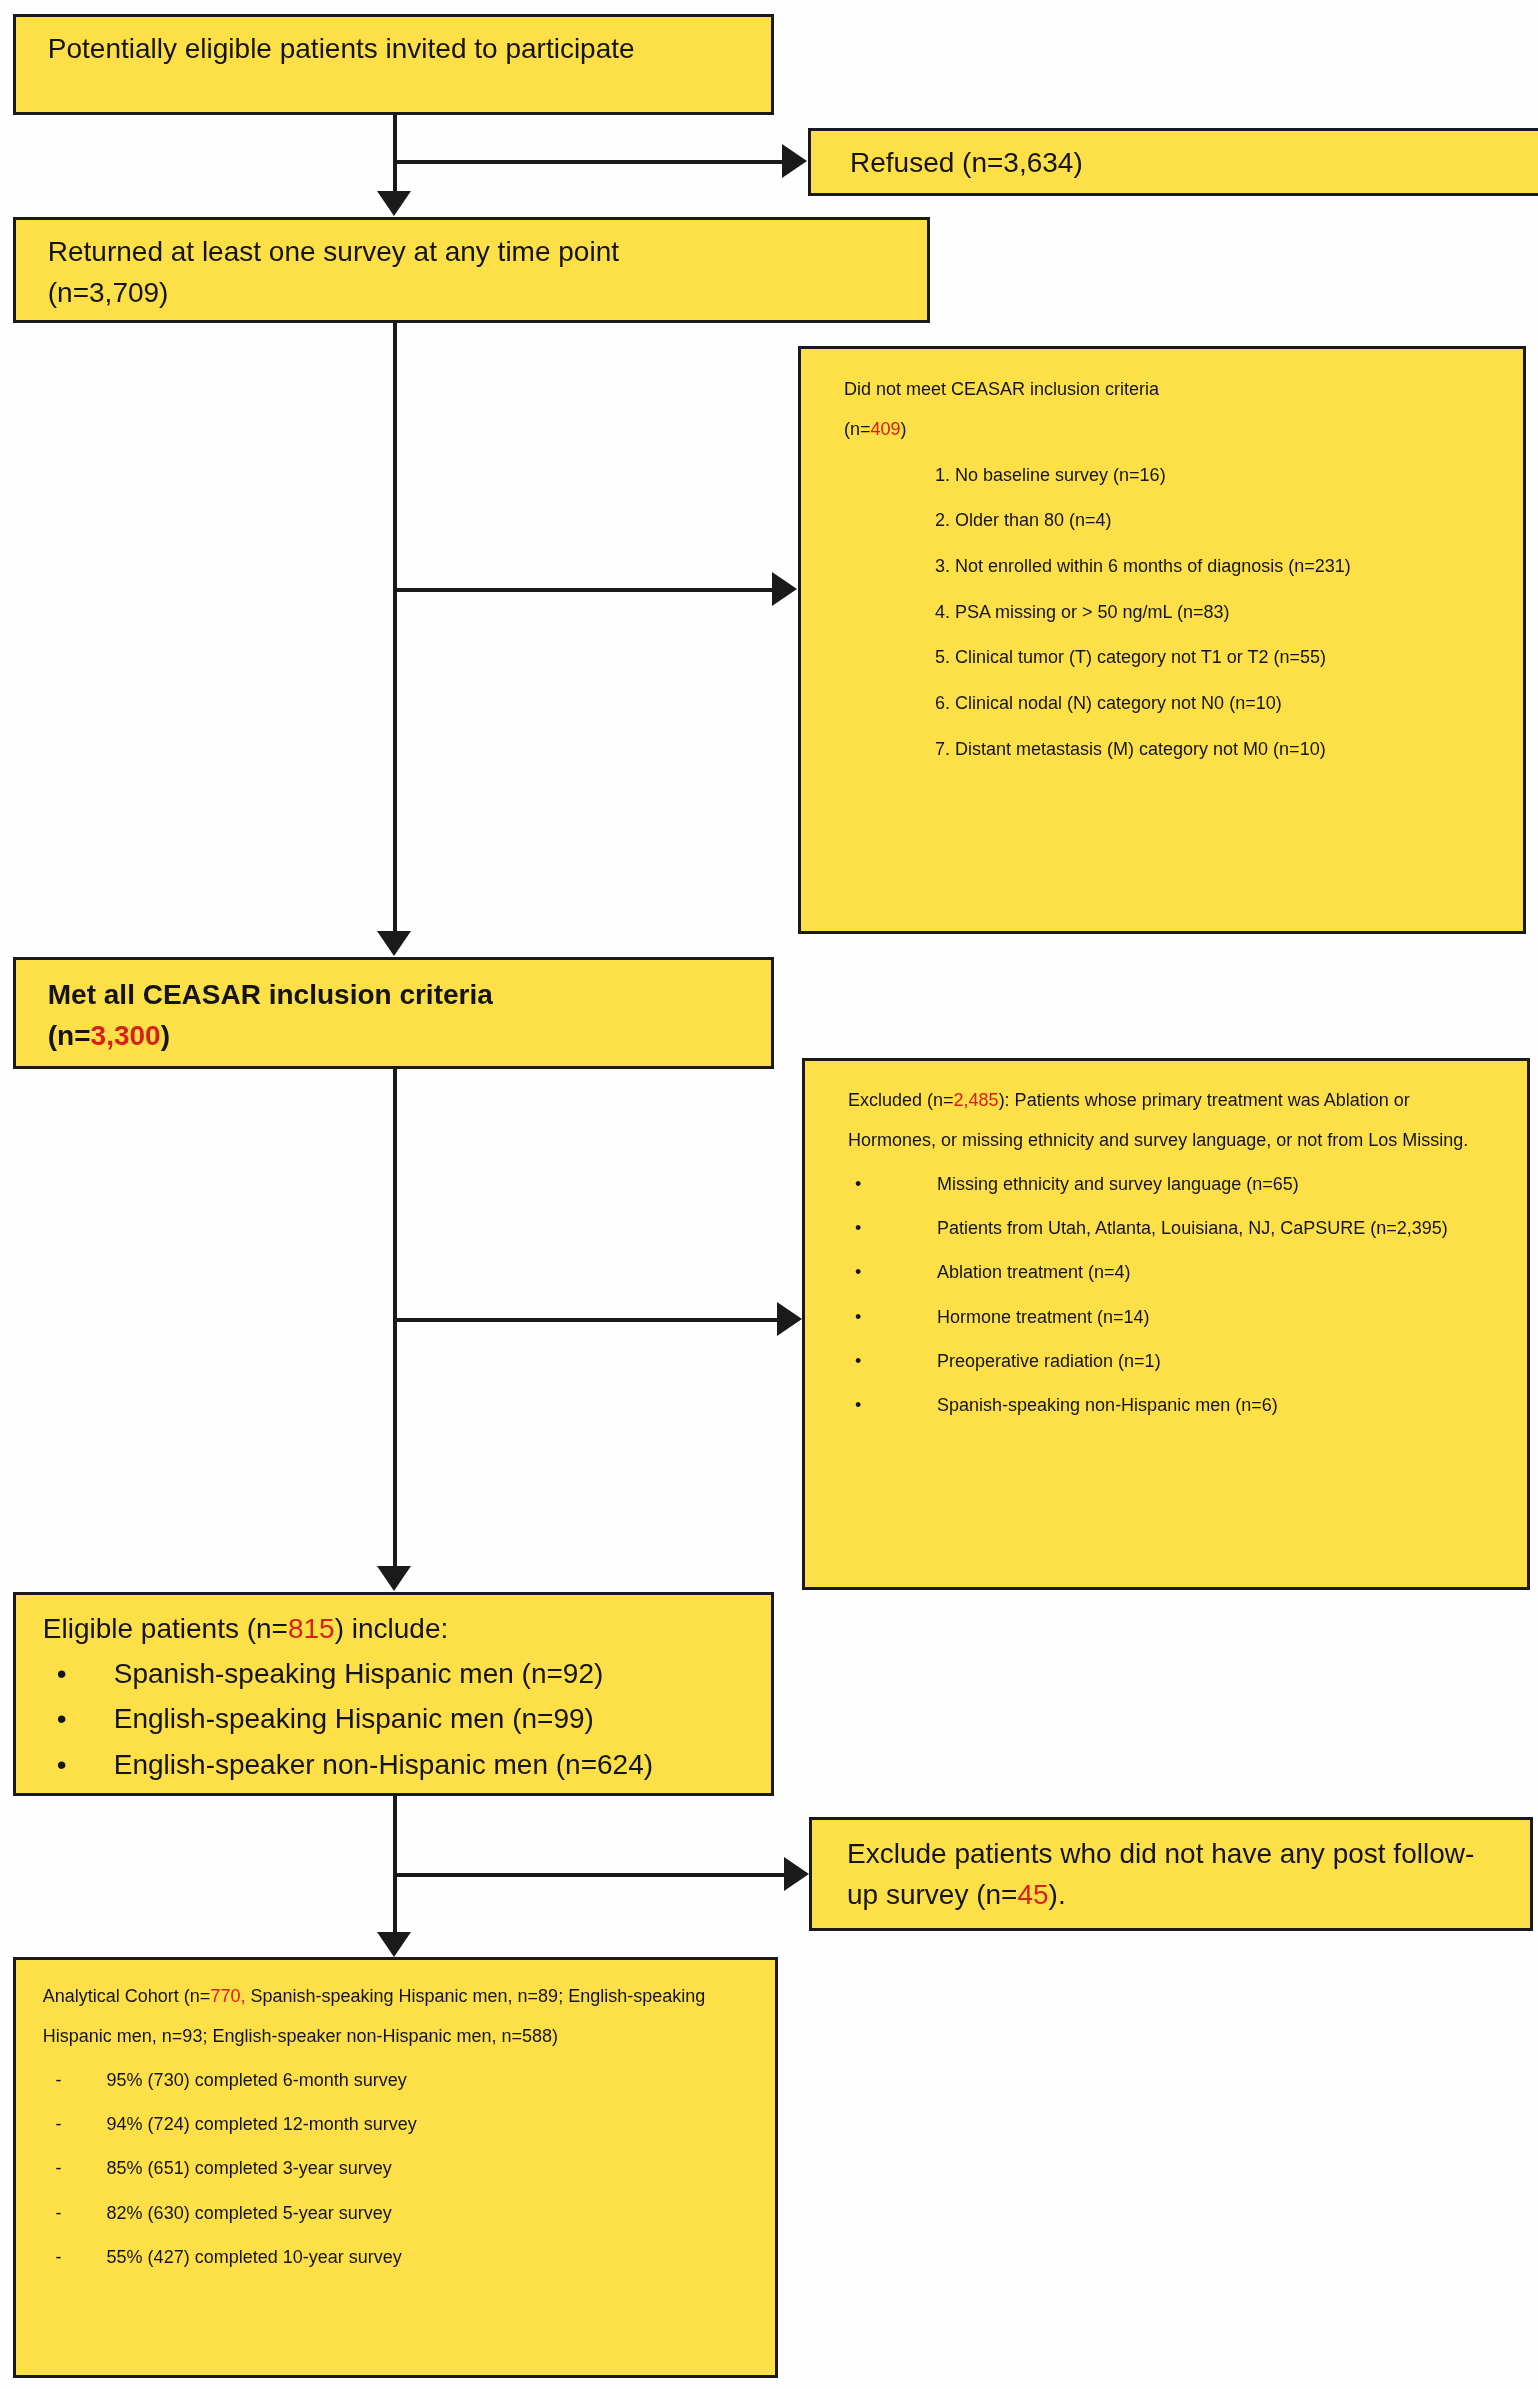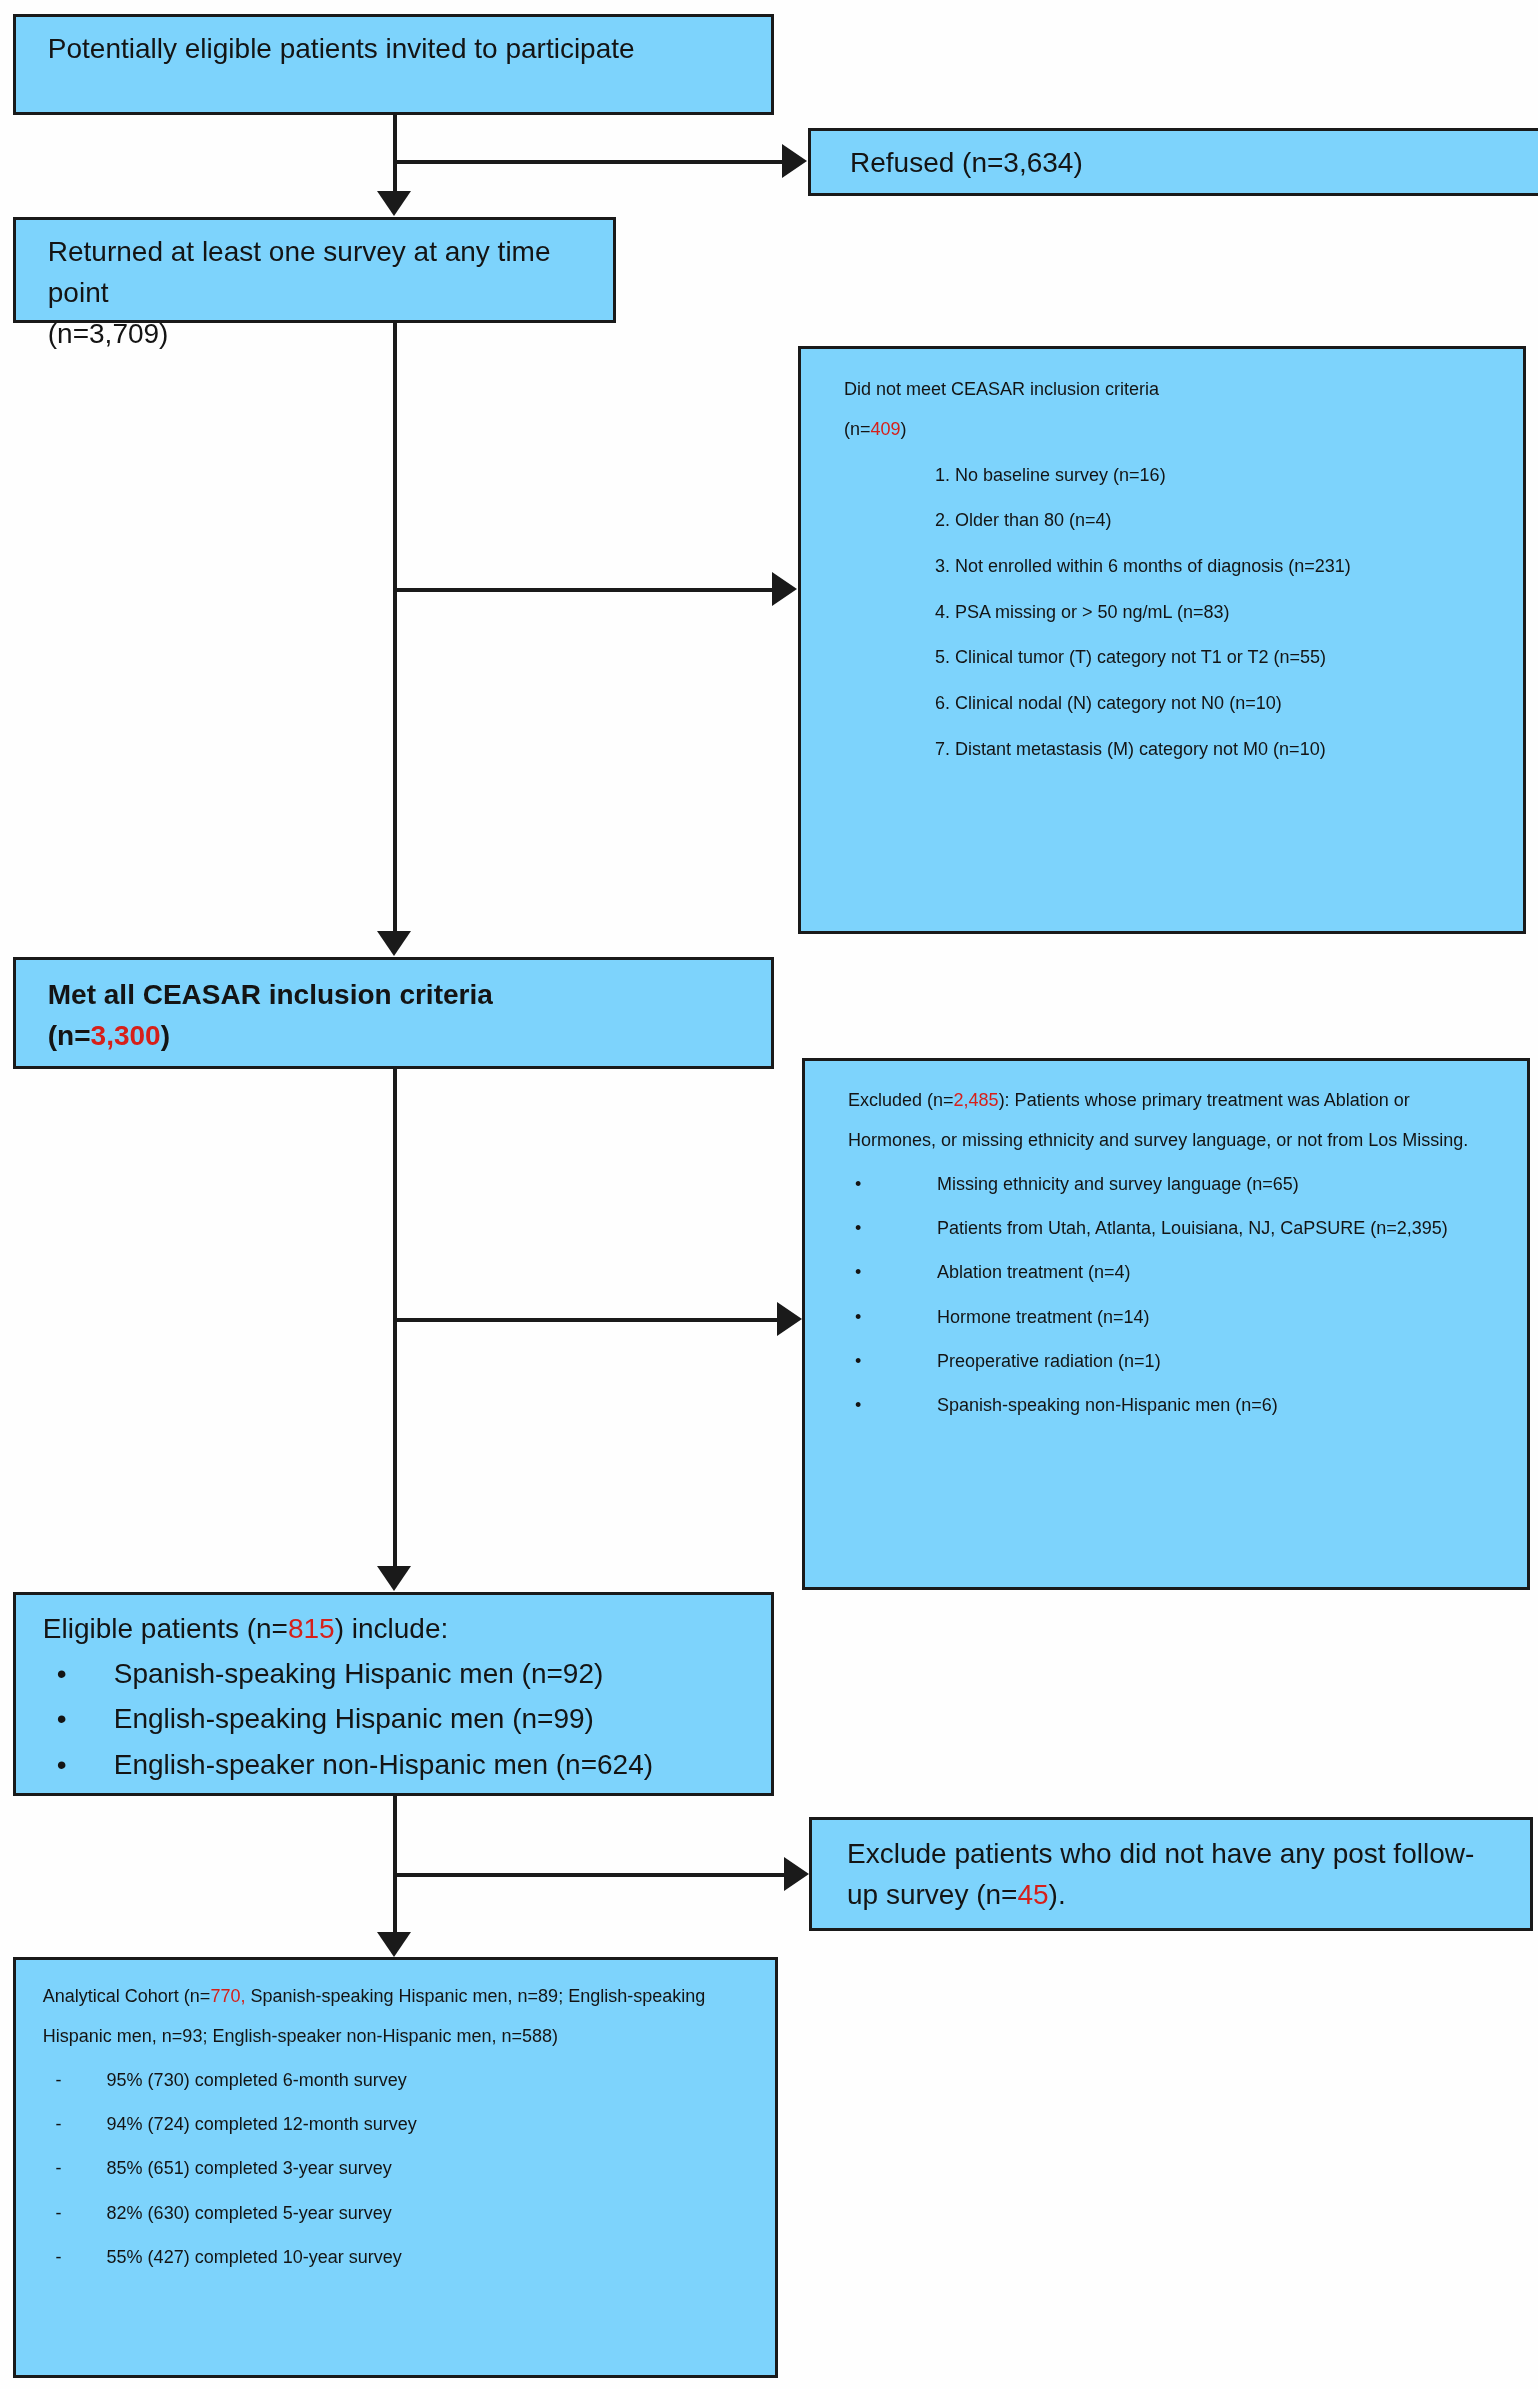--- a/index.html
+++ b/index.html
@@ -2,21 +2,21 @@
 <html style="--red: #d6201a; --ink: #1a1a1a;font-size:11.4px"><head>
 <meta charset="utf-8">
 <style>
   html,body { margin:0; padding:0; background:#ffffff; }
   body { width:1538px; height:2389px; font-family:"Liberation Sans", sans-serif; color:#111; }
   .canvas { position:relative; width:1538px; height:2389px; background:#fefefe; overflow:hidden; }
 
   .box {
     position:absolute; box-sizing:border-box;
     border:3.5px solid var(--ink, #1a1a1a);
-    background:#7dd3fc;
+    background:#fde047;
     font-size:28px; line-height:41px; color:#141414;
   }
   .box.dense { font-size:18px; line-height:40px; }
 
   .red { color:var(--red, #d6201a); }
 
   .pad-std  { padding:11.4px 32px; }
 
   .line { position:absolute; background:var(--ink, #1a1a1a); }
 
@@ -50,21 +50,21 @@
 
   <div class="line" style="left:393px; top:115px; width:3.5px; height:77px;"></div>
   <div class="arrow-down" style="left:377px; top:191px;"></div>
   <div class="line" style="left:393px; top:160px; width:390px; height:3.5px;"></div>
   <div class="arrow-right" style="left:782px; top:144px;"></div>
 
   <div class="box" style="left:808px; top:128px; width:808px; height:68px; padding:11.4px 39px;">
     <div>Refused (n=3,634)</div>
   </div>
 
-  <div class="box pad-std" style="left:12.8px; top:217px; width:603px; height:106px;">
+  <div class="box pad-std" style="left:12.8px; top:217px; width:917px; height:106px;">
     <div>Returned at least one survey at any time point</div>
     <div>(n=3,709)</div>
   </div>
 
   <div class="line" style="left:393px; top:323px; width:3.5px; height:608px;"></div>
   <div class="arrow-down" style="left:377px; top:931px;"></div>
   <div class="line" style="left:393px; top:588px; width:380px; height:3.5px;"></div>
   <div class="arrow-right" style="left:772px; top:572px;"></div>
 
   <div class="box dense" style="left:798px; top:346px; width:728px; height:588px; padding:20px 32px 14px 43px;">

